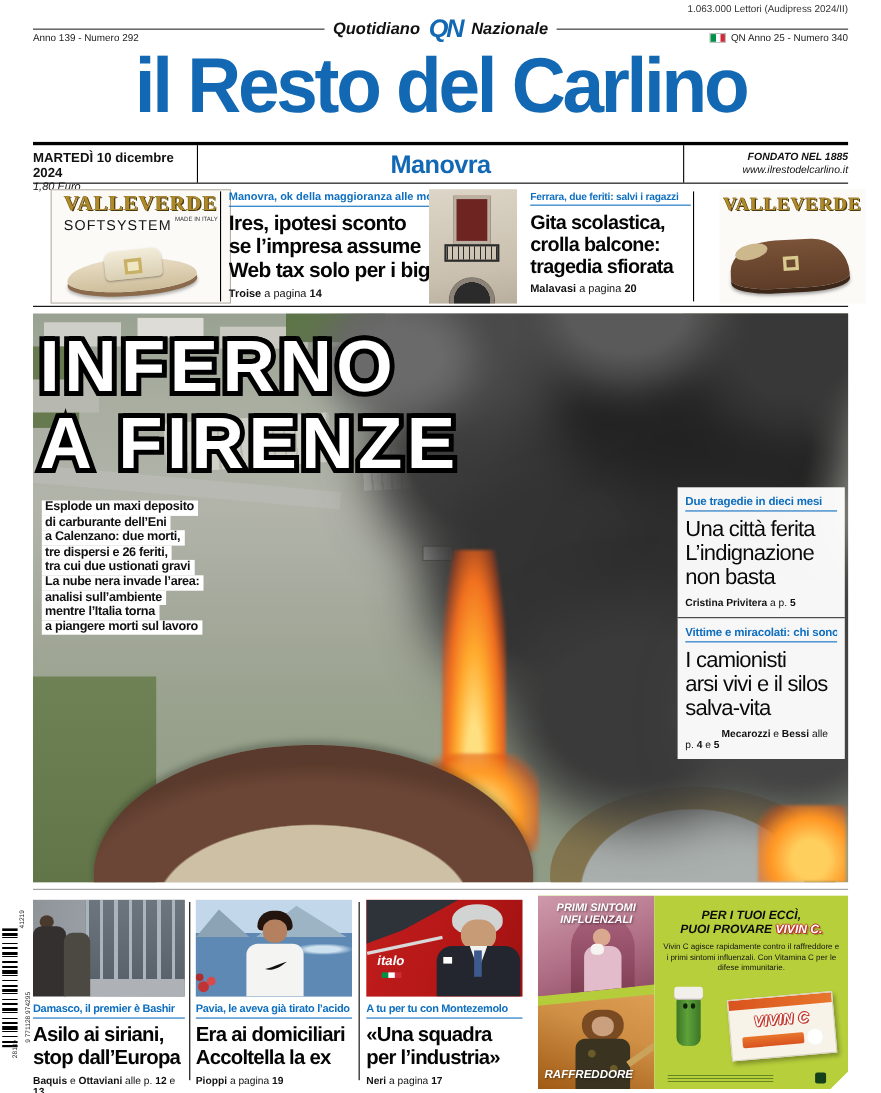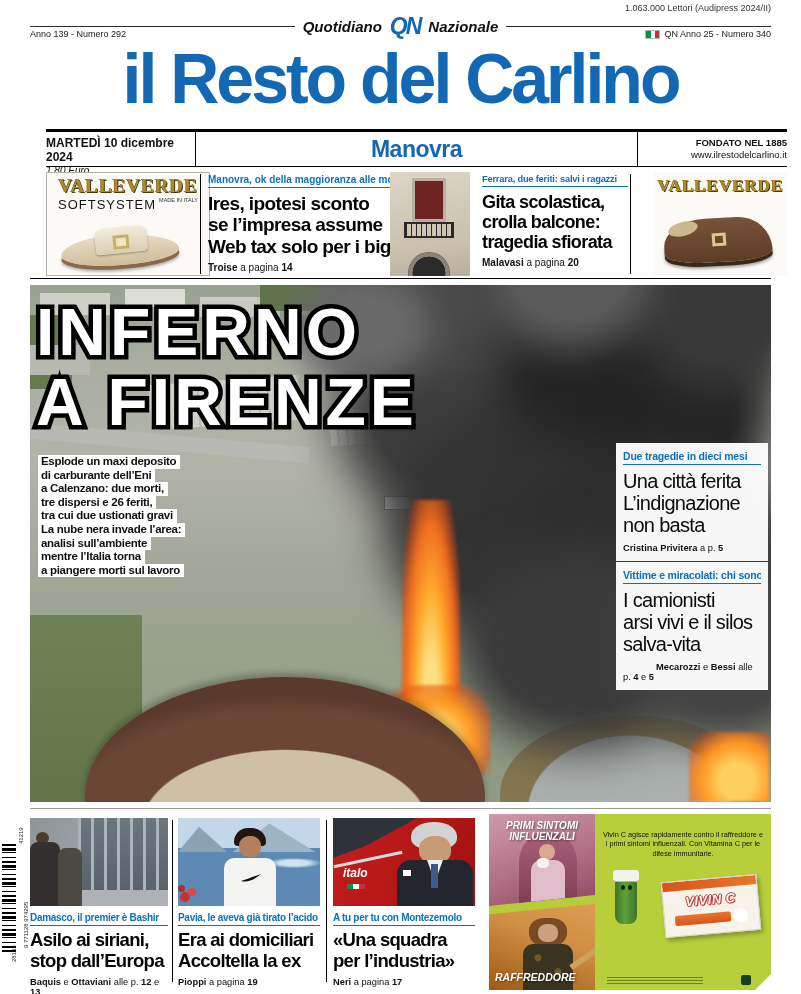--- a/index.html
+++ b/index.html
@@ -16,27 +16,27 @@
   .anno-right { position:absolute; top:29px; right:30px; font-size:9px; color:#222; display:flex; align-items:center; gap:4px; }
   .flag { display:inline-flex; width:15px; height:9px; border:1px solid #bbb; }
   .flag span { flex:1; }
 
   
   .masthead { position:absolute; top:30px; left:0; right:0; height:96px; line-height:96px; text-align:center;
     font-size:68px; font-weight:700; color:#1268b3; letter-spacing:-3px; transform:scaleY(1.04); }
 
   
   .datebar { position:absolute; top:129px; left:30px; width:741px; height:38px;
-    border-top:3px solid #000; border-bottom:1px solid #000; display:flex;margin-left:16px; }
+    border-top:3px solid #000; border-bottom:1px solid #000; display:flex; }
   .db-left { width:150px; border-right:1px solid #000; padding-top:4px; }
   .db-date { font-size:12px; font-weight:700; }
   .db-price { font-size:10px; margin-top:1px;font-style:italic; }
   .db-center { flex:1; display:flex; align-items:center; justify-content:center; }
   .rimini { font-size:23px; font-weight:700; color:#1268b3; letter-spacing:-0.5px; }
-  .db-right { width:150px; border-left:1px solid #000; text-align:right; padding-top:5px; font-size:9.5px; line-height:1.3; }
+  .db-right { width:150px; border-left:1px solid #000; text-align:right; padding-top:5px; font-size:9.5px; line-height:1.3;font-style:italic; }
   .db-founded { font-weight:700; }
 
   
   .topstrip { position:absolute; top:172px; left:30px; width:741px; height:104px; }
   .vline { position:absolute; width:1px; background:#000; }
   .kick { display:block; font-size:10px; font-weight:700; color:#0e6fc0; border-bottom:1.5px solid #0e6fc0;
     padding-bottom:2px; margin-bottom:5px; white-space:nowrap; overflow:hidden; }
   .hl { font-size:19px; font-weight:700; letter-spacing:-0.6px; line-height:1.12; white-space:pre-line; color:#050505; }
   .by { font-size:10px; margin-top:5px; color:#111; }
   .ts-a1 { position:absolute; left:178px; top:2px; width:200px; }
@@ -415,20 +415,24 @@
 INFLUENZALI</div>
         <div class="bad-orange">
           <div class="shape" style="left:40px; top:16px; width:38px; height:30px; border-radius:45% 45% 55% 55%; background:#7a4a22;"></div>
           <div class="shape" style="left:49px; top:22px; width:20px; height:18px; border-radius:45%; background:#caa07e;"></div>
           <div class="shape" style="left:34px; top:42px; width:50px; height:46px; border-radius:10px 10px 0 0; background:radial-gradient(circle at 30% 30%, #6b5a2a 0 3px, transparent 4px), radial-gradient(circle at 70% 60%, #6b5a2a 0 3px, transparent 4px), #3a3320;"></div>
           <div class="shape" style="left:78px; top:50px; width:44px; height:6px; transform:rotate(-35deg); background:#caa25a;"></div>
           <div class="lbl-bottom">RAFFREDDORE</div>
         </div>
       </div>
       <div class="bad-green">
+        <div class="vg-h">
+          <div>PER I TUOI ECCÌ,</div>
+          <div><span>PUOI PROVARE </span><span class="vg-brand">VIVIN C.</span></div>
+        </div>
         <div class="vg-body">Vivin C agisce rapidamente contro il raffreddore e i primi sintomi influenzali. Con Vitamina C per le difese immunitarie.</div>
         <div class="vg-scene">
           <div class="vg-mascot">
             <div class="tube"></div>
               <div class="cap"></div>
             <div class="eye" style="left:10px;"></div>
               <div class="eye" style="left:17px;"></div>
           </div>
           <div class="vg-box">
             <div class="band"></div>

